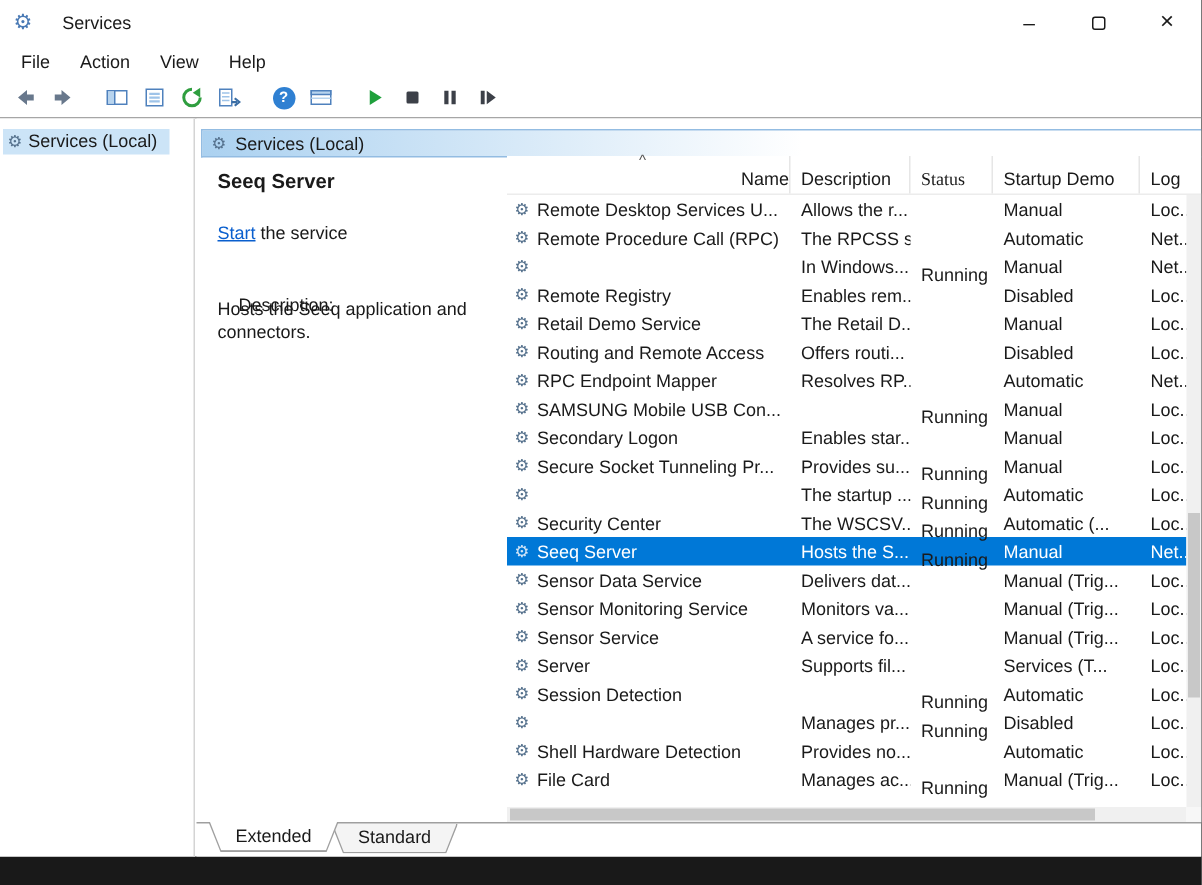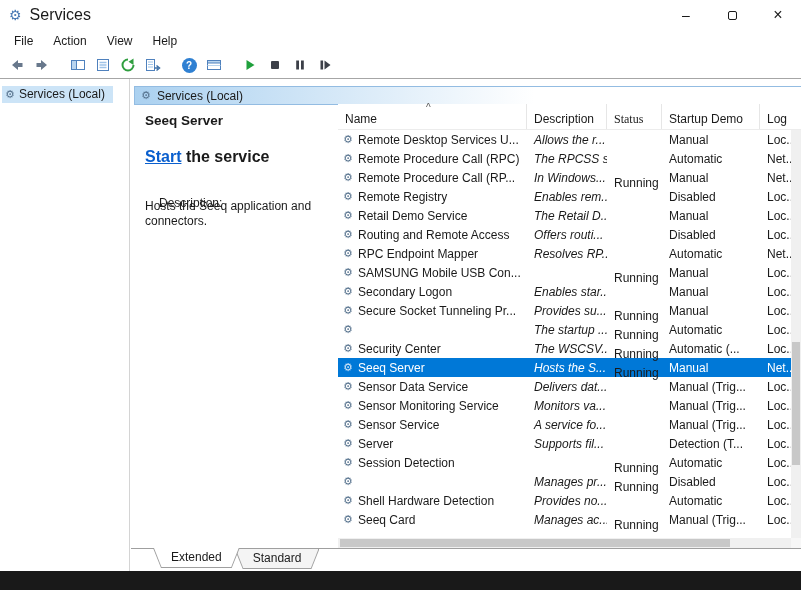--- a/index.html
+++ b/index.html
@@ -4,21 +4,21 @@
 <style>
   * { margin:0; padding:0; box-sizing:border-box; }
   html,body { background:#333; }
   .stage { position:relative; width:801px; height:590px; background:#191919; overflow:hidden;
            font-family:"Liberation Sans","DejaVu Sans",sans-serif; color:#1a1a1a; }
   .window { position:absolute; left:0; top:0; width:801px; height:571px; background:#fff; }
 
   
   .titlebar { position:absolute; top:0; left:0; right:0; height:30px; background:#fff; display:flex; align-items:center; }
   .app-icon { margin-left:9px; font-size:14px; color:#4a7ab5; font-family:"DejaVu Sans",sans-serif; }
-  .title-text { margin-left:8px; font-size:16px; }
+  .title-text { margin-left:20px; font-size:12px; }
   .win-controls { position:absolute; right:0; top:0; height:30px; display:flex; }
   .win-btn { width:46px; height:30px; display:flex; align-items:center; justify-content:center; font-size:14px; color:#1a1a1a; }
   .max-box { width:9px; height:9px; border:1px solid #1a1a1a; border-radius:2px; }
 
   
   .menubar { position:absolute; top:30px; left:0; right:0; height:22px; background:#fff; display:flex; align-items:center; padding-left:4px; }
   .menu-item { padding:0 10px; font-size:12px; line-height:22px; }
 
   
   .toolbar { position:absolute; top:52px; left:0; right:0; height:27px; background:#fff;
@@ -34,50 +34,50 @@
                background:#cce4f7; font-size:12px; white-space:nowrap; }
   .gearglyph { font-family:"DejaVu Sans",sans-serif; color:#54708c; font-size:11px; }
 
   
   .main-pane { position:absolute; left:131px; top:79px; width:670px; height:469px; background:#fff; }
   .pane-header { position:absolute; left:3px; top:7px; right:0; height:19px;
                  background:linear-gradient(to right,#abd1f0,#ffffff 60%);
                  border:1px solid #93bce2; border-right:none;
                  display:flex; align-items:center; gap:6px; padding-left:6px; font-size:12px; }
   .svc-title { position:absolute; left:14px; top:34px; font-size:13.5px; font-weight:bold; }
-  .svc-start { position:absolute; left:14px; top:69px; font-size:16px;font-weight:bold; }
+  .svc-start { position:absolute; left:14px; top:69px; font-size:12px; }
   .svc-start a { color:#0a5fce; text-decoration:underline; cursor:pointer; }
   .desc-label { position:absolute; left:14px; top:117px; font-size:12px;margin-left:14px; }
   .desc-text  { position:absolute; left:14px; top:120px; width:168px; font-size:12px; line-height:15px; }
 
   
   .list { position:absolute; left:207px; top:25px; right:0; bottom:0; background:#fff; }
   .list-header { position:relative; height:26px; display:flex; border-bottom:1px solid #ececec; }
   .hcell { font-size:12px; padding-top:8px; padding-left:7px; border-right:1px solid #e6e6e6; white-space:nowrap; overflow:hidden; }
-  .h-name{width:189px;} .h-desc{width:80px;} .h-status{width:55px;font-family:Liberation Serif, serif;} .h-startup{width:98px;} .h-logon{flex:1; border-right:none;}
+  .h-name{width:189px;text-align:right;} .h-desc{width:80px;} .h-status{width:55px;font-family:Liberation Serif, serif;} .h-startup{width:98px;} .h-logon{flex:1; border-right:none;}
   .sort-ind { position:absolute; left:88px; top:-2px; font-size:10px; color:#555; }
   .rows { position:absolute; top:26px; left:0; right:10px; bottom:10px; overflow:hidden; }
   .trow { display:flex; height:19px; align-items:center; font-size:12px; white-space:nowrap; }
   .trow .c { overflow:hidden; }
   .c-name { width:189px; display:flex; align-items:center; gap:3px; padding-left:3px; }
   .c-name .gearglyph { width:14px; text-align:center; flex:none; }
-  .c-desc{width:80px; padding-left:7px;font-style:italic;} .c-status{width:55px; padding-left:7px;margin-top:48px;}
+  .c-desc{width:80px; padding-left:7px;} .c-status{width:55px; padding-left:7px;margin-top:48px;}
   .c-startup{width:98px; padding-left:7px;} .c-logon{flex:1; padding-left:7px;}
   .trow.sel { background:#0078d7; color:#fff; }
   .trow.sel .gearglyph { color:#d4e6f7; }
 
   .vscroll { position:absolute; right:0; top:26px; bottom:10px; width:10px; background:#f0f0f0; }
   .vthumb { position:absolute; left:1px; right:1px; top:52%; height:30%; background:#c8c8c8; }
   .hscroll { position:absolute; left:0; right:10px; bottom:0; height:10px; background:#f0f0f0; }
   .hthumb { position:absolute; top:1px; bottom:1px; left:2px; width:86%; background:#c8c8c8; }
   .scroll-corner { position:absolute; right:0; bottom:0; width:10px; height:10px; background:#f7f7f7; }
 
   
   .tabbar { position:absolute; left:131px; top:548px; width:670px; height:23px; background:#fff;
-            border-top:1px solid #9f9f9f; display:flex; padding-left:22px; }
+            border-top:1px solid #9f9f9f; display:flex; padding-left:8px; }
   .tab { position:relative; height:20px; margin-right:-5px; }
   .tab-shape { position:absolute; inset:0; background:#9f9f9f; clip-path:polygon(0 0,100% 0,calc(100% - 8px) 100%,8px 100%); }
   .tab-shape-inner { position:absolute; left:1px; right:1px; top:0; bottom:1px; background:#fff;
                      clip-path:polygon(0 0,100% 0,calc(100% - 7.5px) 100%,7.5px 100%); }
   .tab.inactive .tab-shape-inner { background:#f4f4f4; }
   .tab.active { margin-top:-1px; z-index:2; }
   .tab-label { position:relative; z-index:3; font-size:12px; line-height:19px; padding:0 18px; }
 </style>
 </head>
 <body>
@@ -229,21 +229,20 @@
                 <span>Remote Procedure Call (RPC)</span>
               </span>
             <span class="c c-desc">The RPCSS s...</span>
             <span class="c c-status">Running</span>
             <span class="c c-startup">Automatic</span>
             <span class="c c-logon">Net...</span>
           </div>
           <div class="trow">
             <span class="c c-name">
                 <span class="gearglyph">⚙</span>
-                <span>Remote Procedure Call (RP...</span>
               </span>
             <span class="c c-desc">In Windows...</span>
             <span class="c c-status"></span>
             <span class="c c-startup">Manual</span>
             <span class="c c-logon">Net...</span>
           </div>
           <div class="trow">
             <span class="c c-name">
                 <span class="gearglyph">⚙</span>
                 <span>Remote Registry</span>
@@ -372,21 +371,21 @@
             <span class="c c-startup">Manual (Trig...</span>
             <span class="c c-logon">Loc...</span>
           </div>
           <div class="trow">
             <span class="c c-name">
                 <span class="gearglyph">⚙</span>
                 <span>Server</span>
               </span>
             <span class="c c-desc">Supports fil...</span>
             <span class="c c-status">Running</span>
-            <span class="c c-startup">Detection (T...</span>
+            <span class="c c-startup">Services (T...</span>
             <span class="c c-logon">Loc...</span>
           </div>
           <div class="trow">
             <span class="c c-name">
                 <span class="gearglyph">⚙</span>
                 <span>Session Detection</span>
               </span>
             <span class="c c-desc"></span>
             <span class="c c-status">Running</span>
             <span class="c c-startup">Automatic</span>
@@ -407,21 +406,21 @@
                 <span>Shell Hardware Detection</span>
               </span>
             <span class="c c-desc">Provides no...</span>
             <span class="c c-status">Running</span>
             <span class="c c-startup">Automatic</span>
             <span class="c c-logon">Loc...</span>
           </div>
           <div class="trow">
             <span class="c c-name">
                 <span class="gearglyph">⚙</span>
-                <span>Seeq Card</span>
+                <span>File Card</span>
               </span>
             <span class="c c-desc">Manages ac...</span>
             <span class="c c-status"></span>
             <span class="c c-startup">Manual (Trig...</span>
             <span class="c c-logon">Loc...</span>
           </div>
         </div>
 
         <div class="vscroll">
           <div class="vthumb"></div>

